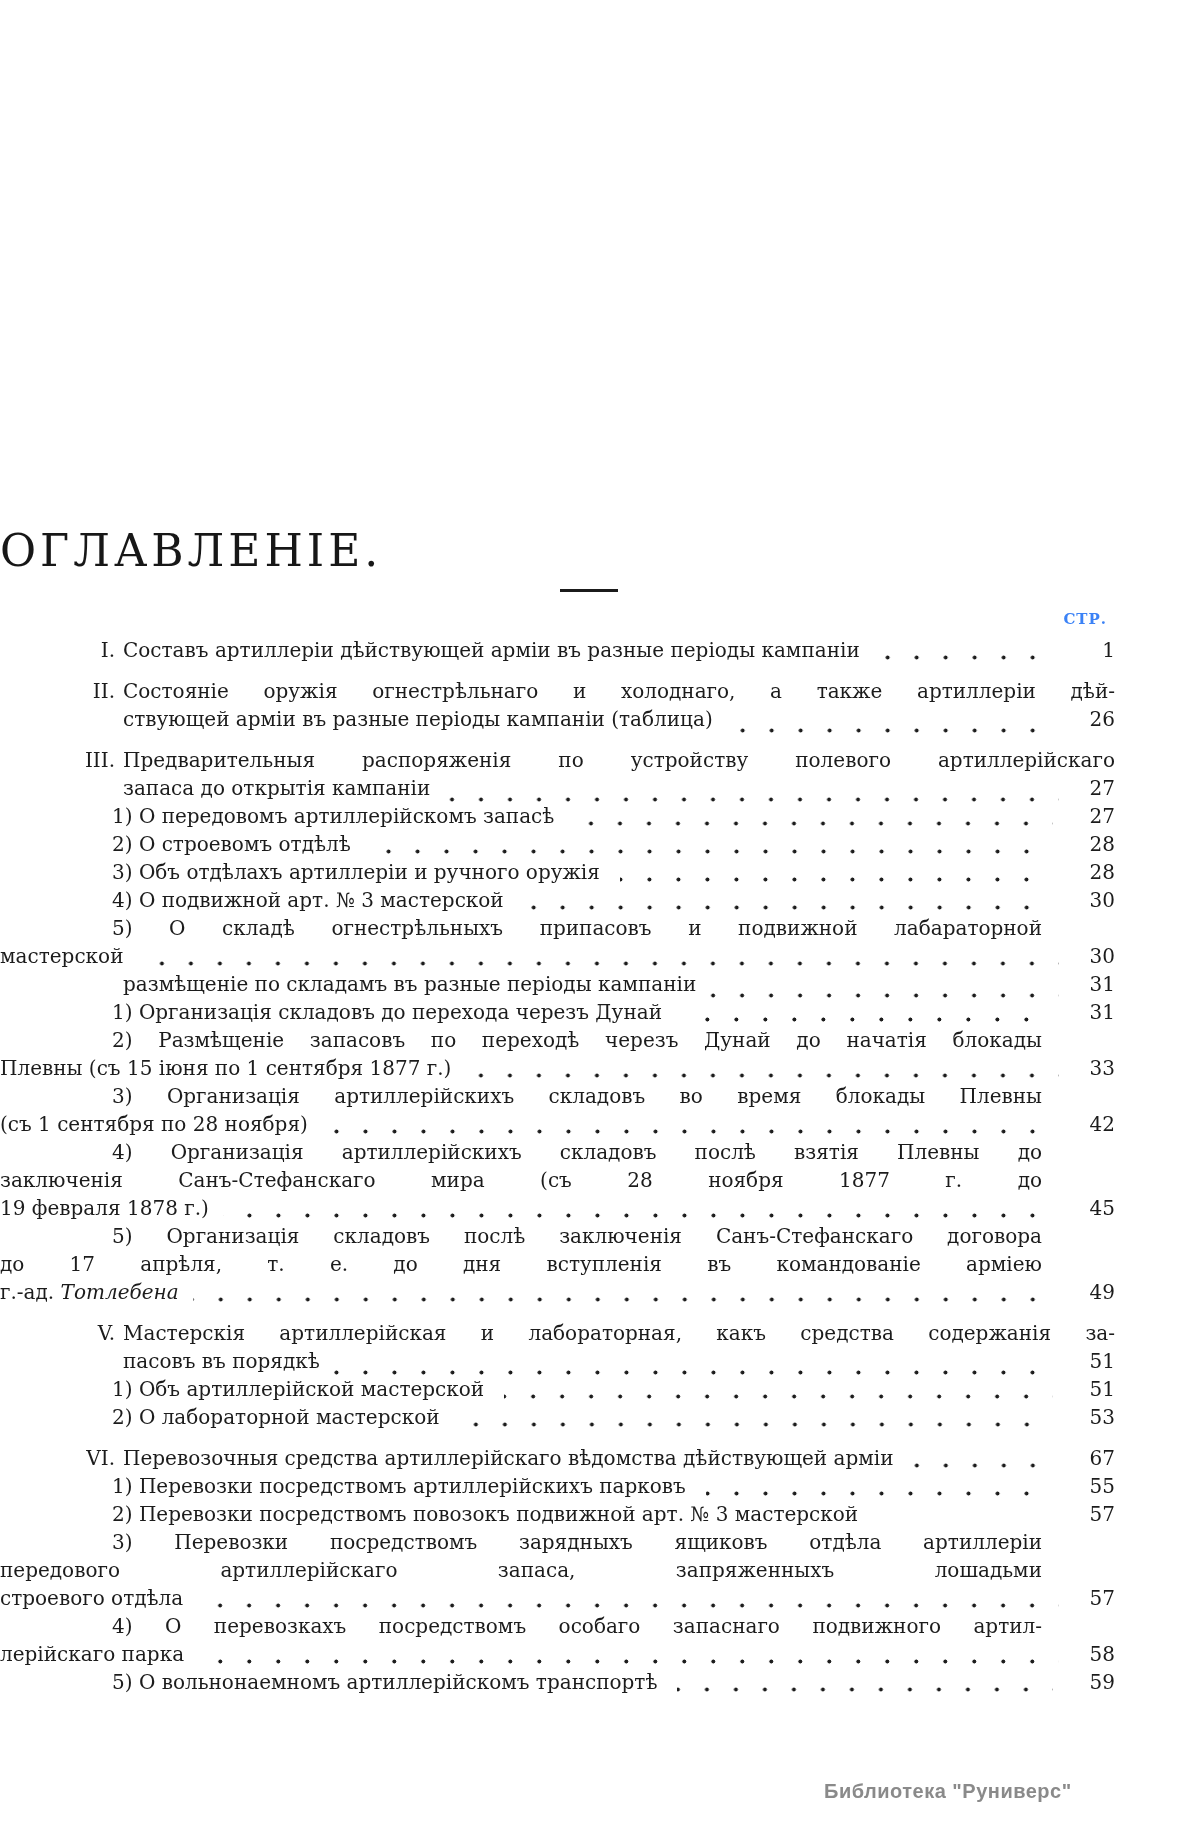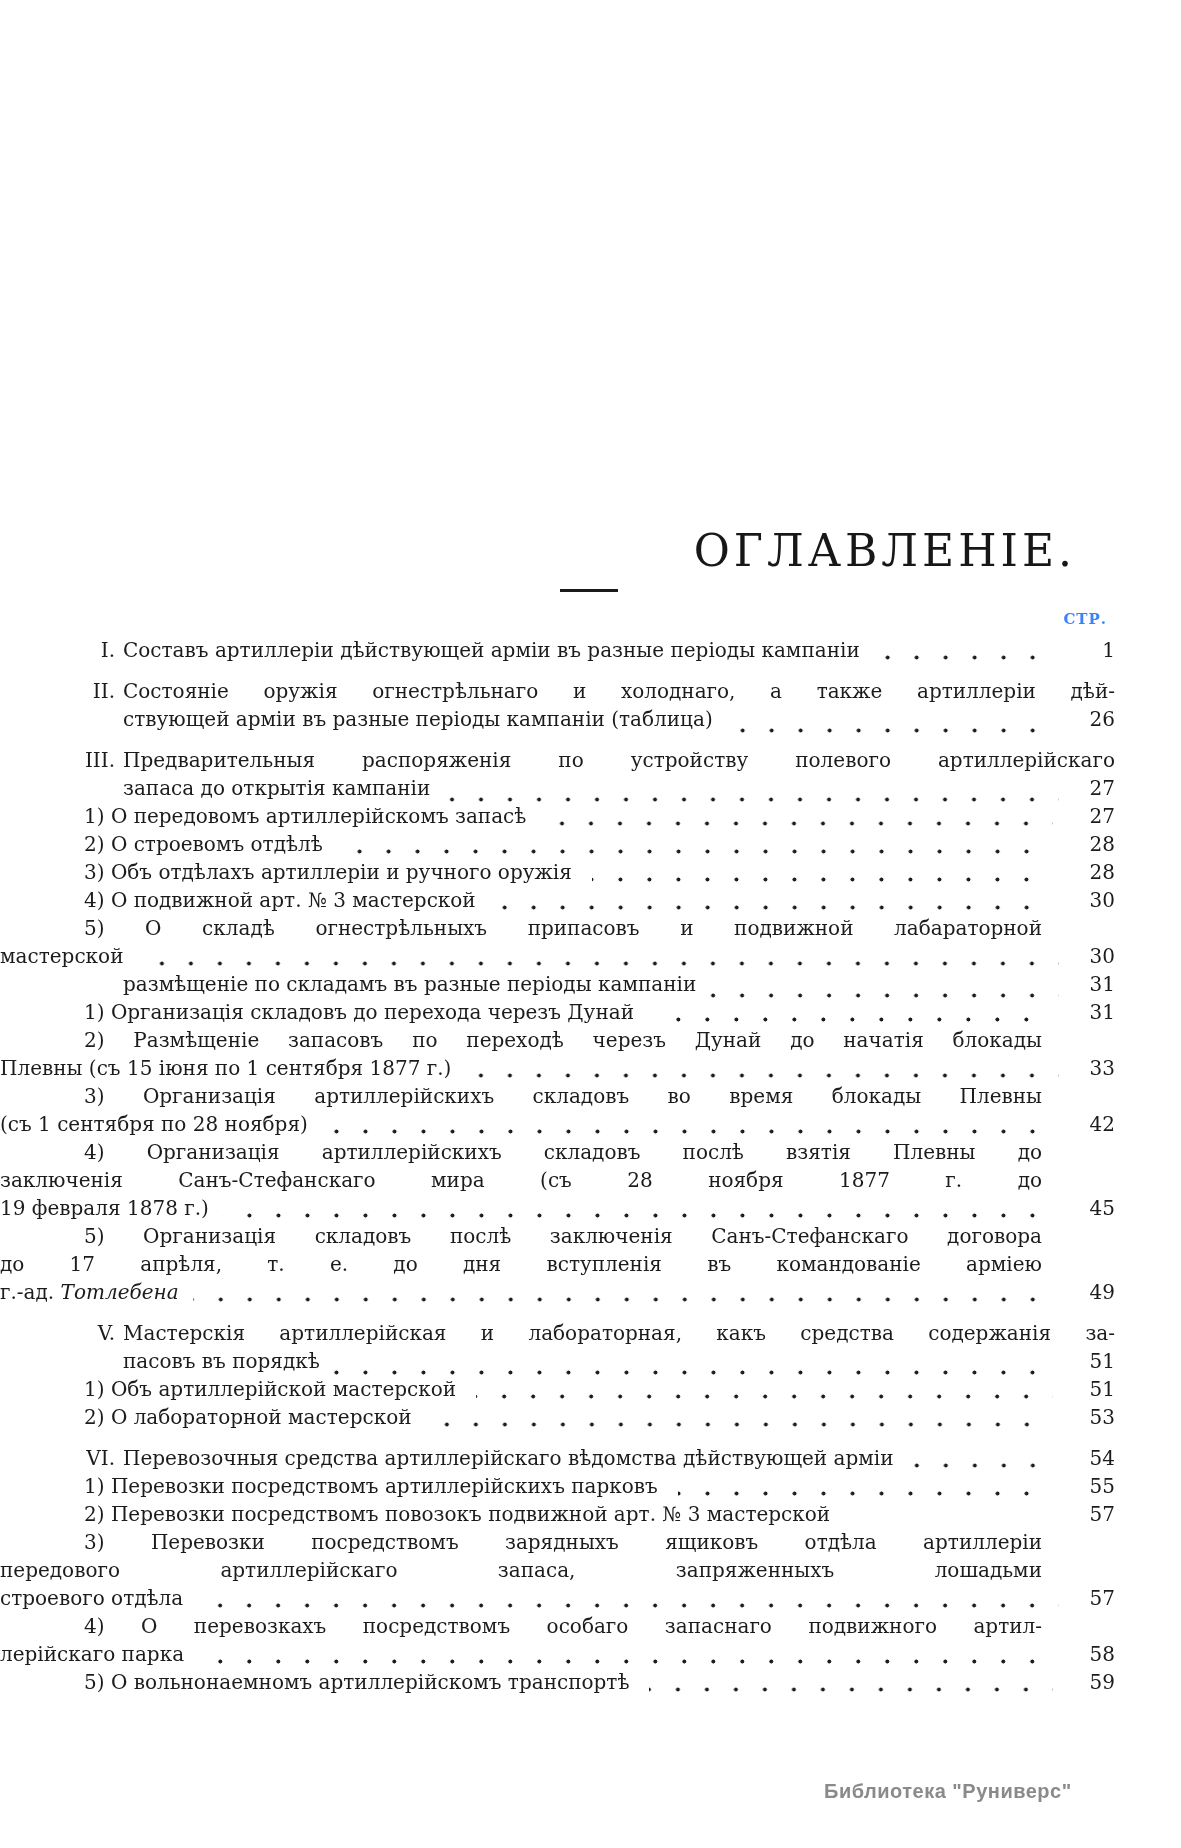--- a/index.html
+++ b/index.html
@@ -6,21 +6,21 @@
   .page{
     position:relative;
     width:1181px;height:1848px;
     background:#ffffff;
     font-family:"DejaVu Serif", serif;
     color:#1c1c1c;
     overflow:hidden;
   }
   .title{
     position:absolute;top:496px;left:0;width:1076px;
-    text-align:right;
+    text-align:left;
     font-size:44px;letter-spacing:4px;font-weight:400;
     color:#171717;
   }
   .title-rule{
     position:absolute;top:589px;left:560px;width:58px;height:3px;
     background:#1b1b1b;
   }
   .col-header{
     position:absolute;top:610px;right:74px;
     font-size:15px;font-weight:700;letter-spacing:1px;
@@ -32,21 +32,21 @@
   .row{
     display:flex;align-items:center;
     height:28px;line-height:28px;
     font-size:20px;
     padding-right:66px;
     color:#1c1c1c;
   }
   .row.entry-start{margin-top:13px;}
   .row.indent-main{padding-left:75px;}
   .row.indent-main-cont{padding-left:123px;align-items:flex-end;}
-  .row.indent-sub{padding-left:84px;gap:6px;}
+  .row.indent-sub{padding-left:112px;gap:6px;}
   .row.indent-sub-cont{}
   .numeral{flex:none;width:40px;text-align:right;margin-right:8px;}
   .text{flex:none;white-space:pre;}
   .row.fill .text{
     flex:1 1 auto;white-space:normal;
     text-align:justify;text-align-last:justify;
   }
   .row.fill-narrow{padding-right:139px;}
   .leader{
     flex:1 1 auto;height:5px;
@@ -190,21 +190,21 @@
       </div>
       <div class="row indent-sub">
         <span class="text">2) О лабораторной мастерской</span>
         <div class="leader"></div>
         <span class="pagenum">53</span>
       </div>
       <div class="row indent-main entry-start">
         <span class="numeral">VI.</span>
         <span class="text">Перевозочныя средства артиллерійскаго вѣдомства дѣйствующей арміи</span>
         <div class="leader"></div>
-        <span class="pagenum">54</span>
+        <span class="pagenum">67</span>
       </div>
       <div class="row indent-sub">
         <span class="text">1) Перевозки посредствомъ артиллерійскихъ парковъ</span>
         <div class="leader"></div>
         <span class="pagenum">55</span>
       </div>
       <div class="row indent-sub">
         <span class="text">2) Перевозки посредствомъ повозокъ подвижной арт. № 3 мастерской</span>
         <div class="leader blank"></div>
         <span class="pagenum">57</span>

